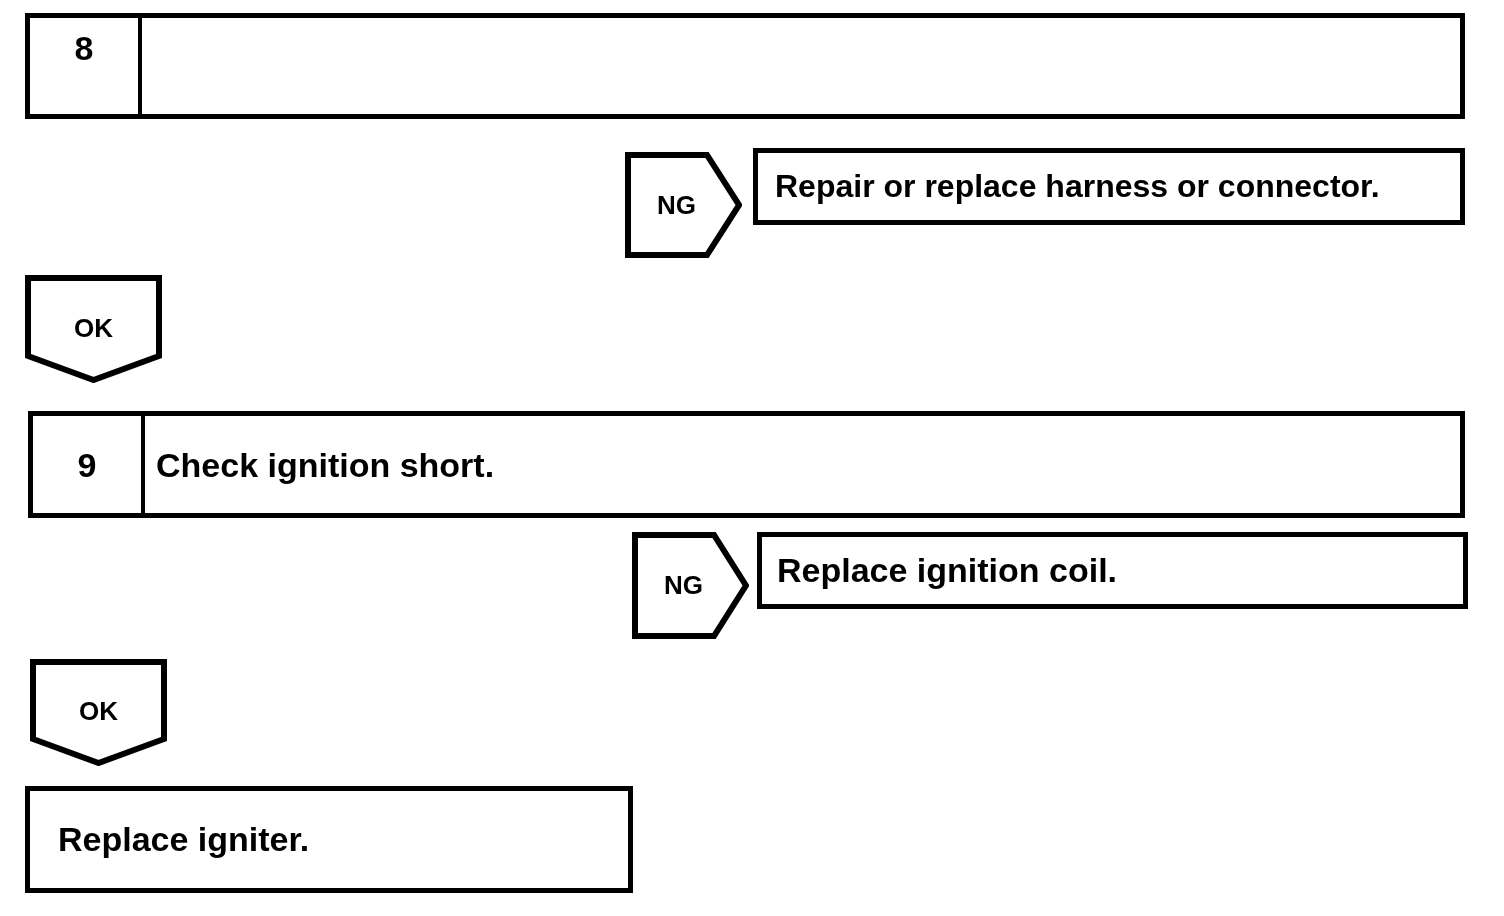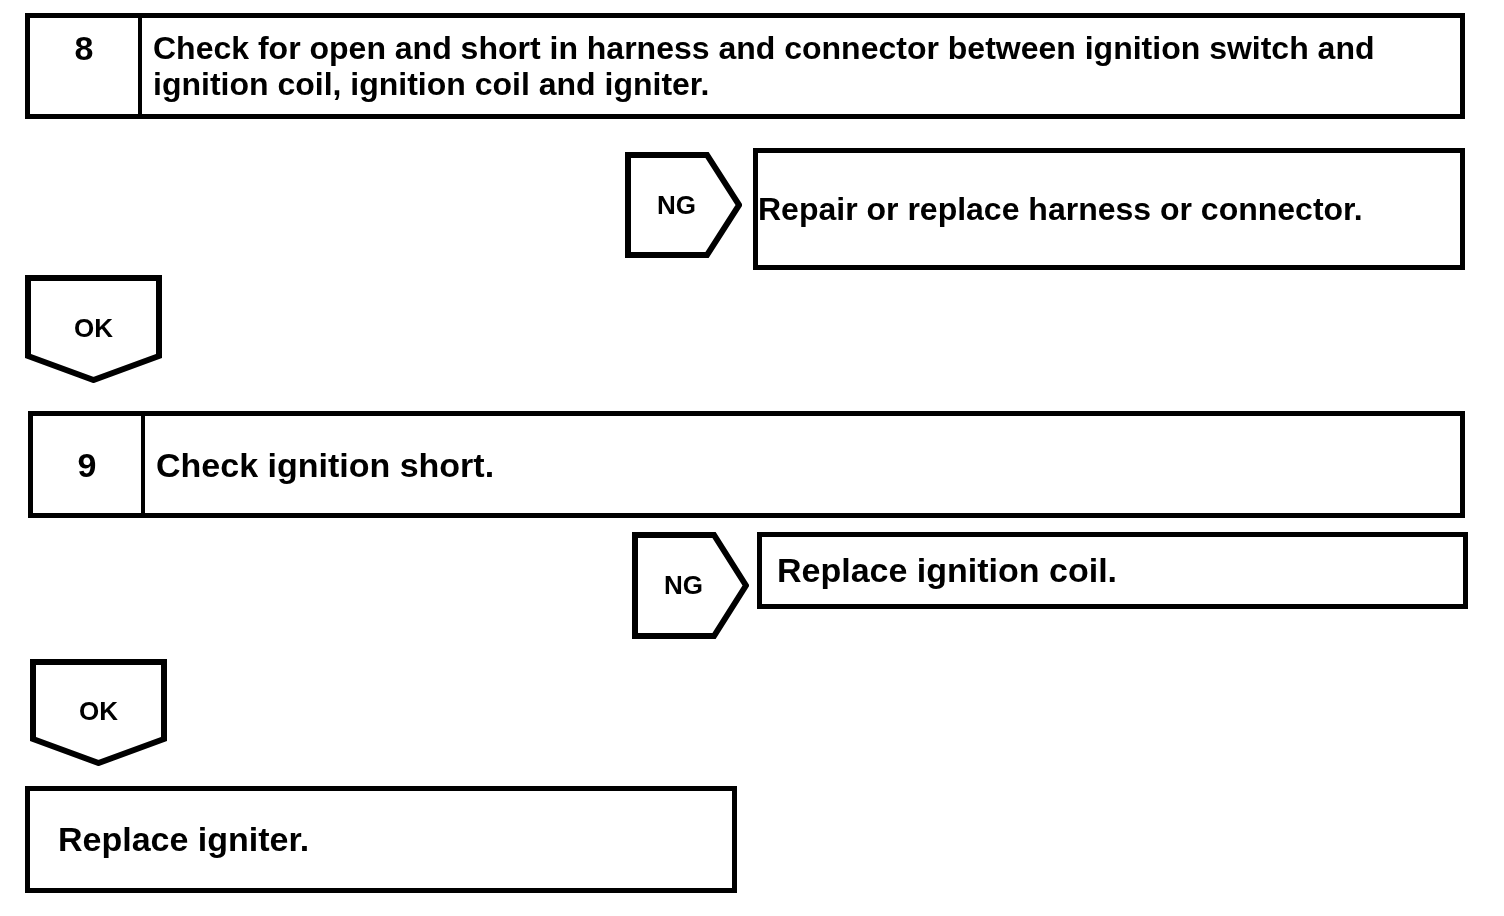--- a/index.html
+++ b/index.html
@@ -82,35 +82,32 @@
   
   .result-box {
     position: absolute;
     border: 5px solid #000;
     background: #fff;
     box-sizing: border-box;
     display: flex;
     align-items: center;
     font-size: 32px;
   }
-  .result1 { left: 753px; top: 148px; width: 712px; height: 122px; }
+  .result1 { left: 753px; top: 148px; width: 712px; height: 77px; padding-left: 17px; }
   .result2 { left: 757px; top: 532px; width: 711px; height: 77px; padding-left: 15px; font-size: 34px; }
-  .final-box { left: 25px; top: 786px; width: 712px; height: 107px; padding-left: 28px; font-size: 34px; }
+  .final-box { left: 25px; top: 786px; width: 608px; height: 107px; padding-left: 28px; font-size: 34px; }
 </style>
 </head>
 <body>
 
 <div class="canvas">
 
   <div class="step-box step8">
     <div class="step-num num-top">
       <span>8</span>
-    </div>
-    <div class="step-text">
-      <span>Check for open and short in harness and connector between ignition switch and ignition coil, ignition coil and igniter.</span>
     </div>
   </div>
 
   <div class="ng-tag ng1">
     <svg viewBox="0 0 117 106" preserveAspectRatio="none">
       <polygon points="3,3 82,3 114,53 82,103 3,103" fill="#ffffff" stroke="#000000" stroke-width="6" stroke-linejoin="miter"></polygon>
     </svg>
     <span class="tag-label">NG</span>
   </div>
   <div class="result-box result1">

